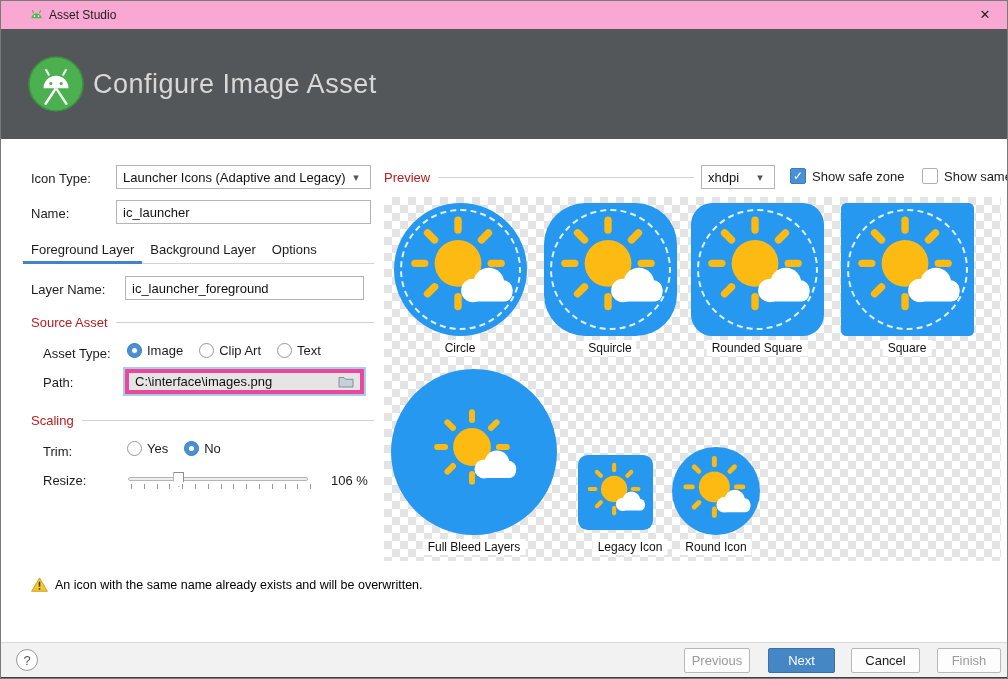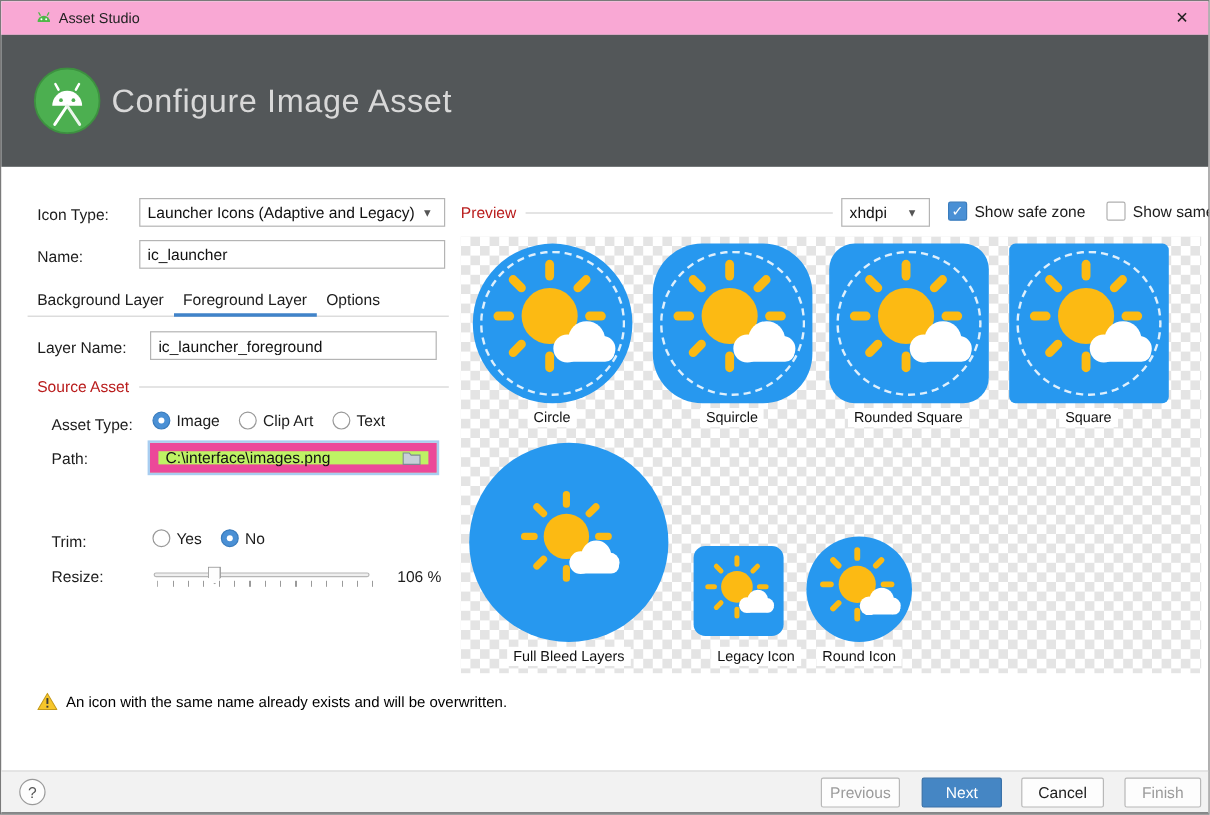--- a/index.html
+++ b/index.html
@@ -41,22 +41,22 @@
   .radio { width: 15px; height: 15px; border-radius: 50%; border: 1px solid #999; background: #fff; position: relative; flex: none; }
   .radio.selected { background: #4a90d5; border-color: #3a7cbd; }
   .radio.selected::after { content: ""; position: absolute; inset: 4px; background: #fff; border-radius: 50%; }
   .radio-lbl { font-size: 13px; color: #1c1c1c; }
   .checkbox-wrap { position: absolute; display: flex; align-items: center; gap: 6px; cursor: pointer; }
   .cb { width: 16px; height: 16px; border: 1px solid #b0b0b0; border-radius: 2px; background: #fff;
     display: flex; align-items: center; justify-content: center; font-size: 12px; color: #fff; flex: none; }
   .cb.checked { background: #4a90d5; border-color: #3a7cbd; }
   .cb-lbl { font-size: 13px; color: #1c1c1c; white-space: nowrap; }
   
-  .path-field { position: absolute; border: 7px solid #ec4899; outline: 2px solid #a8cdf0;
-    background: #bef264; display: flex; align-items: center; padding: 0 4px 0 6px; }
+  .path-field { position: absolute; border: 4px solid #ec4899; outline: 2px solid #a8cdf0;
+    background: #e5e5e5; display: flex; align-items: center; padding: 0 4px 0 6px; }
   .path-text { flex: 1; font-size: 13px; color: #111; white-space: nowrap; overflow: hidden; }
   .folder-btn { flex: none; width: 20px; height: 20px; display: flex; align-items: center;
     justify-content: center; cursor: pointer; }
   
   .slider { position: absolute; height: 20px; }
   .slider-track { position: absolute; left: 0; top: 7px; width: 100%; height: 4px;
     background: #efefef; border: 1px solid #b6b6b6; border-radius: 2px; }
   .slider-ticks { position: absolute; left: 3px; top: 14px; width: 100%; height: 5px;
     background: repeating-linear-gradient(90deg, #9a9a9a 0 1px, transparent 1px 12.8px); }
   .slider-thumb { position: absolute; left: calc(28% - 5px); top: 2px; width: 11px; height: 15px;
@@ -153,22 +153,22 @@
   <span class="lbl" style="left:30px; top:170px">Icon Type:</span>
   <div class="field combo" style="left:115px; top:164px; width:255px">
     <span class="combo-text">Launcher Icons (Adaptive and Legacy)</span>
     <span class="combo-arrow">▾</span>
   </div>
 
   <span class="lbl" style="left:30px; top:205px">Name:</span>
   <input class="field" style="left: 115px; top: 199px; width: 255px;" value="ic_launcher">
 
   <div class="tabs">
+    <span class="tab selected">Foreground Layer</span>
     <span class="tab">Background Layer</span>
-    <span class="tab selected">Foreground Layer</span>
     <span class="tab">Options</span>
   </div>
 
   <span class="lbl" style="left:30px; top:281px">Layer Name:</span>
   <input class="field" style="left: 124px; top: 275px; width: 239px;" value="ic_launcher_foreground">
 
   <div class="section-head" style="left:30px; top:314px; width:343px">
     <span class="txt">Source Asset</span>
     <span class="rule"></span>
   </div>
@@ -192,20 +192,24 @@
   <span class="lbl" style="left:42px; top:374px">Path:</span>
   <div class="path-field" style="left:124px; top:368px; width:239px; height:25px">
     <span class="path-text">C:\interface\images.png</span>
     <span class="folder-btn">
       <svg width="16" height="13" viewBox="0 0 16 13">
         <path d="M1 2.5 h5 l1.6 1.8 H15 V12 H1 Z" fill="#c7cfd8" stroke="#7d8894" stroke-width="0.9"></path>
       </svg>
     </span>
   </div>
 
+  <div class="section-head" style="left:30px; top:412px; width:343px">
+    <span class="txt">Scaling</span>
+    <span class="rule"></span>
+  </div>
 
   <span class="lbl" style="left:42px; top:443px">Trim:</span>
   <div class="radio-group" style="left:126px; top:440px">
     <span class="radio-opt">
       <span class="radio"></span>
       <span class="radio-lbl">Yes</span>
     </span>
     <span class="radio-opt">
       <span class="radio selected"></span>
       <span class="radio-lbl">No</span>

